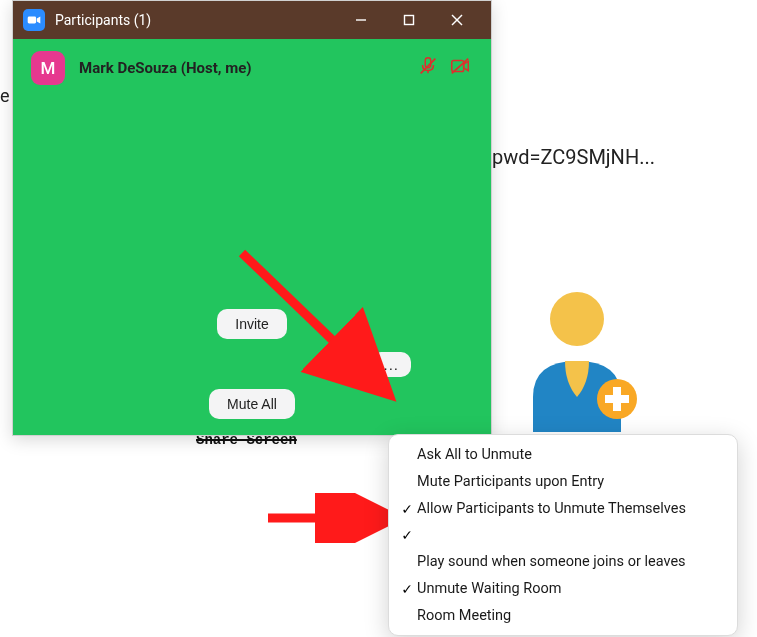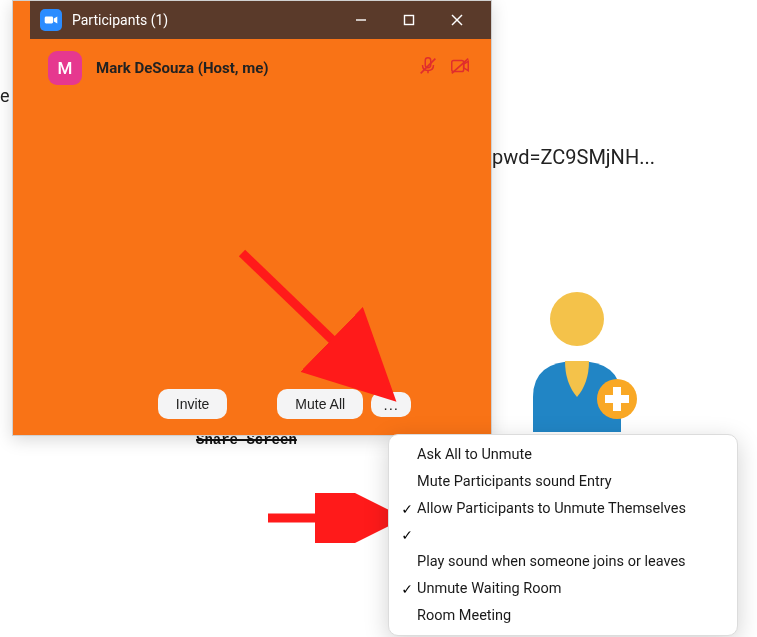--- a/index.html
+++ b/index.html
@@ -11,26 +11,25 @@
       position: relative;
       overflow: hidden;
     }
 
     .participants-window {
       position: absolute;
       left: 12px;
       top: 0;
       width: 480px;
       height: 436px;
-      background: #f97316;
+      background: #22c55e;
       border: 1px solid #d0d0d0;
       box-shadow: 0 4px 16px rgba(0,0,0,0.15);
       display: flex;
       flex-direction: column;
-      padding-left: 17px;
     }
 
     .titlebar {
       height: 38px;
       background: #5a3a2a;
       display: flex;
       align-items: center;
       padding: 0 10px;
       color: #ffffff;
     }
@@ -101,20 +100,21 @@
 
     .spacer { flex: 1; }
 
     .bottom-bar {
       display: flex;
       align-items: center;
       justify-content: center;
       gap: 50px;
       padding: 12px 16px 16px;
       position: relative;
+      flex-direction: column;
     }
 
     .btn {
       background: #f4f4f5;
       border: none;
       border-radius: 10px;
       padding: 7px 18px;
       font-size: 14px;
       color: #222;
       cursor: pointer;
@@ -301,21 +301,21 @@
   <line x1="5" y1="25" x2="115" y2="25" stroke="#ff1a1a" stroke-width="9" marker-end="url(#ah2)"></line>
 </svg>
 
 <div class="context-menu">
   <div class="menu-item">
     <span class="menu-check"></span>
     <span>Ask All to Unmute</span>
   </div>
   <div class="menu-item">
     <span class="menu-check"></span>
-    <span>Mute Participants sound Entry</span>
+    <span>Mute Participants upon Entry</span>
   </div>
   <div class="menu-item">
     <span class="menu-check">✓</span>
     <span>Allow Participants to Unmute Themselves</span>
   </div>
   <div class="menu-item">
     <span class="menu-check">✓</span>
   </div>
   <div class="menu-item">
     <span class="menu-check"></span>

